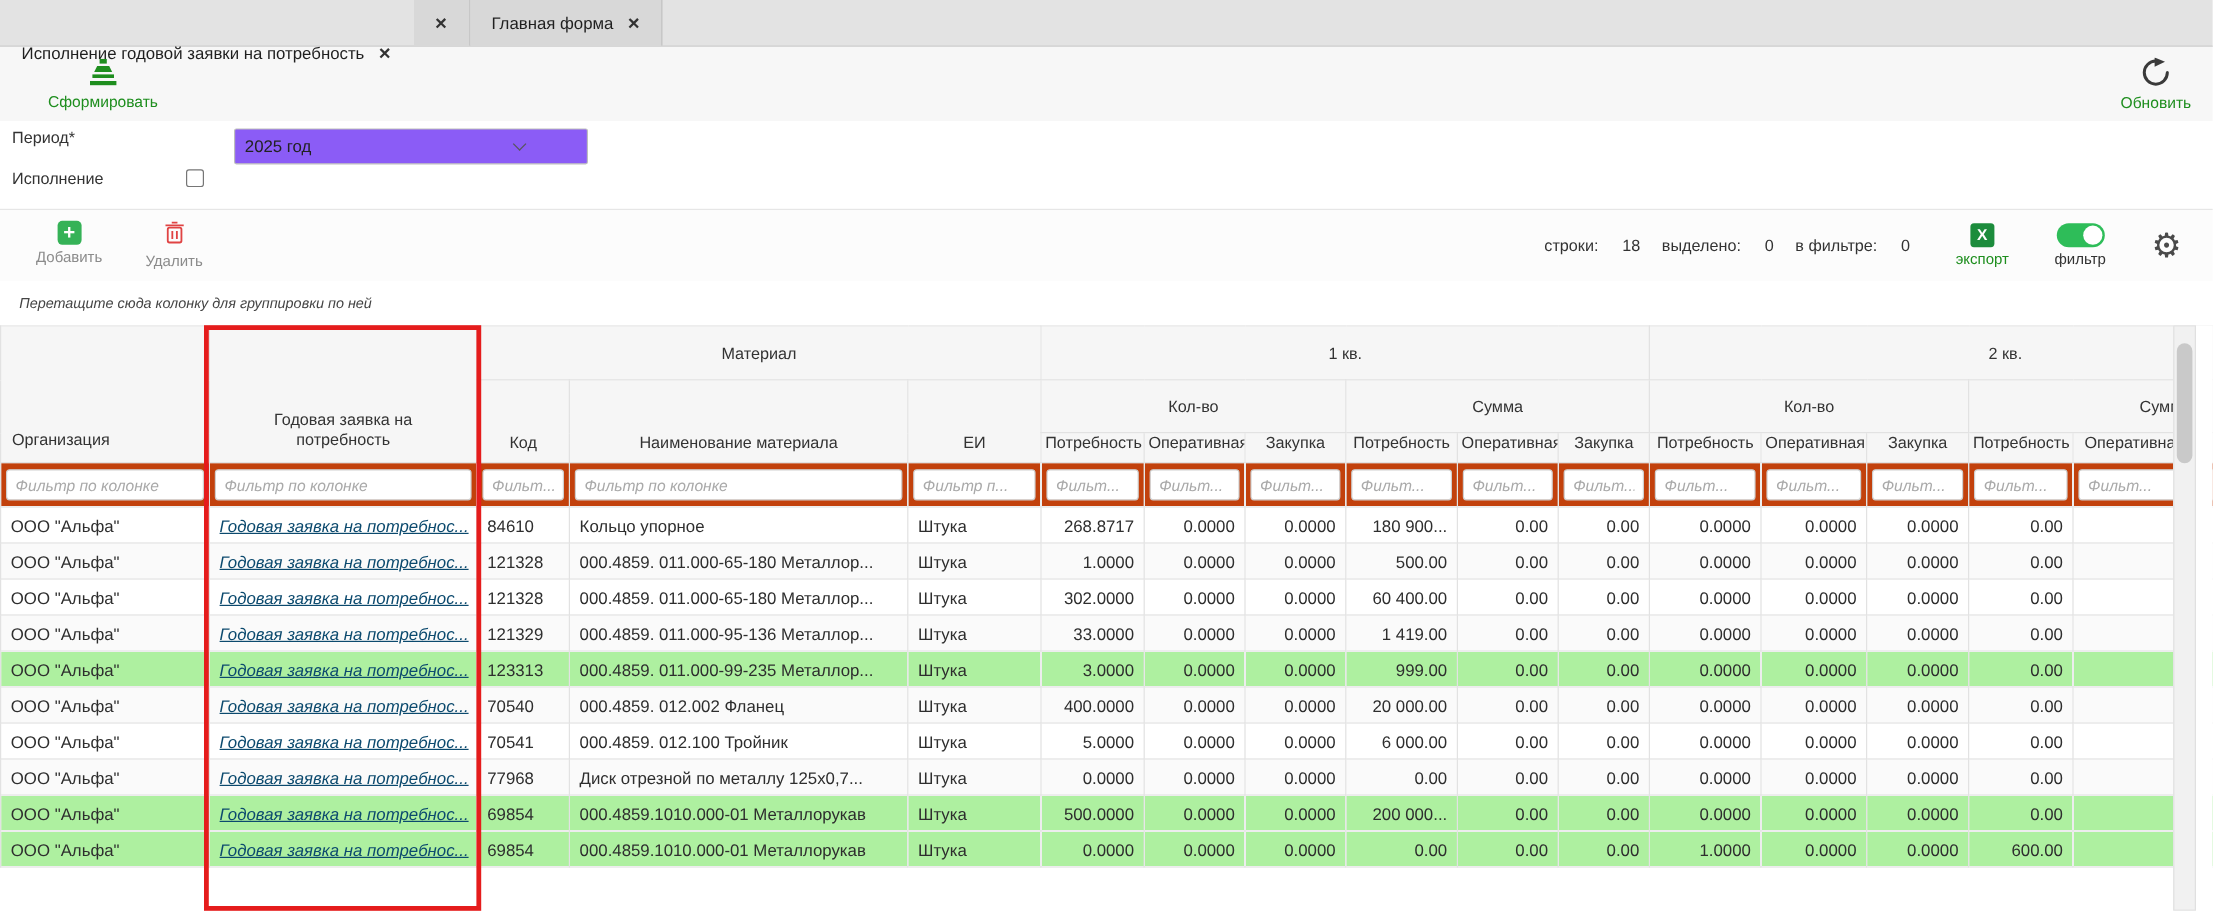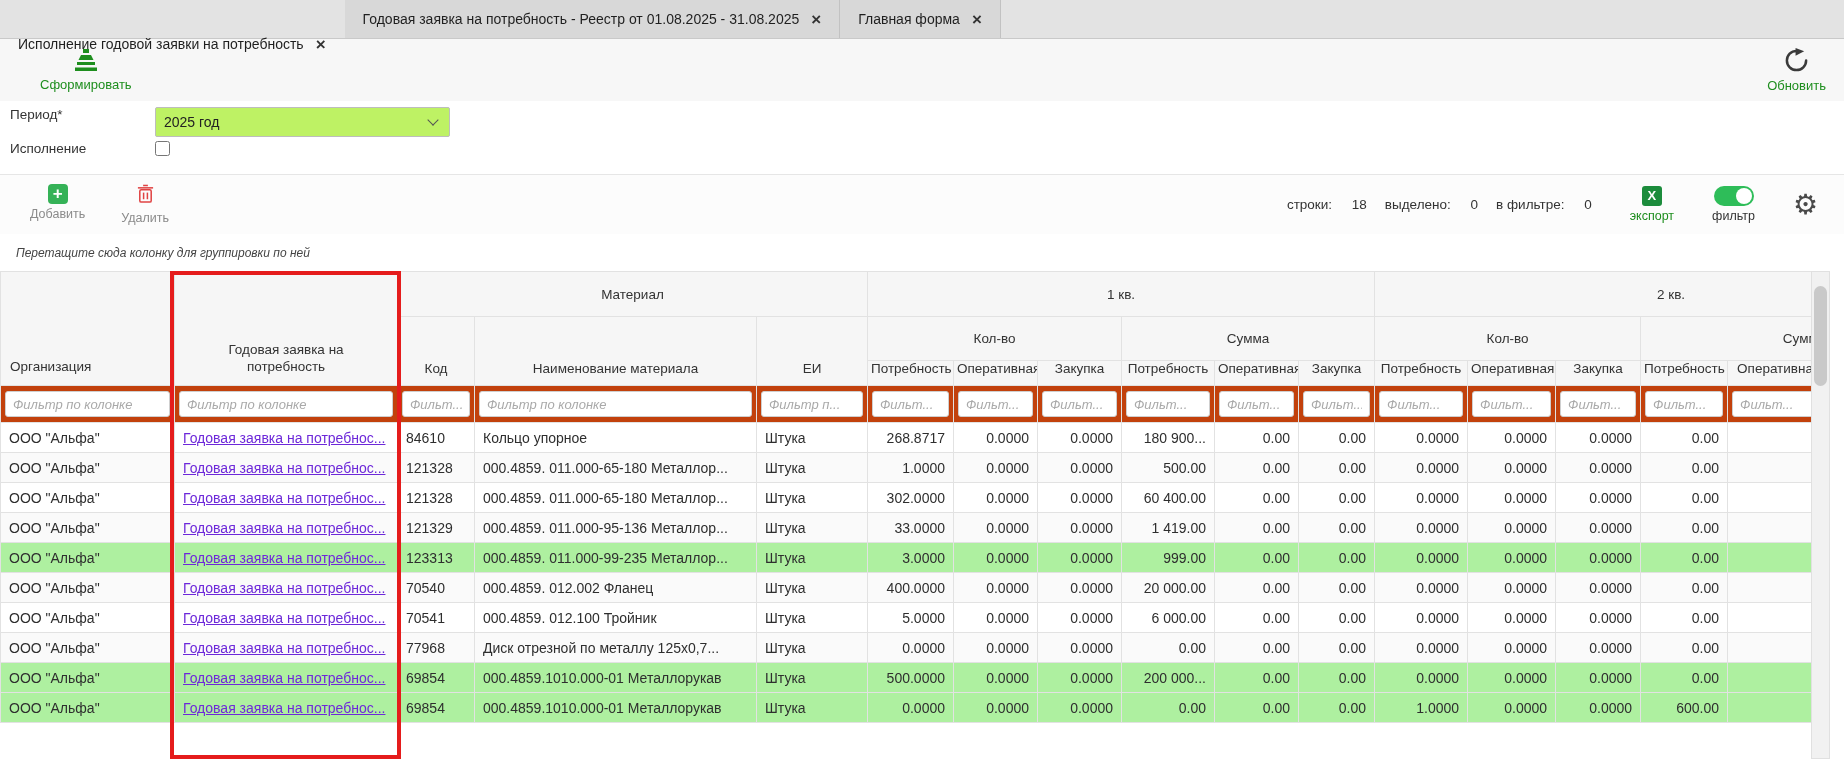--- a/index.html
+++ b/index.html
@@ -18,22 +18,22 @@
   .toolbar1 { height:62px; background:#f7f7f7; display:flex; justify-content:space-between;
               align-items:center; padding:0 18px 0 40px; }
   .tool-btn { display:flex; flex-direction:column; align-items:center; gap:2px;
               color:#1e8e1e; font-size:13px; cursor:pointer; }
   
   .form-area { height:73px; padding-top:4px; background:#fff; }
   .form-row { display:flex; align-items:flex-start; height:32px; margin-top:2px; }
   .form-row label { width:155px; padding-left:10px; font-size:13.5px; color:#333; }
   .select-wrap { position:relative; width:295px; height:30px; }
   .select-wrap select { width:100%; height:100%; border:1px solid #bdbdbd; border-radius:2px;
-        background:#bef264; font:14px "Liberation Sans", sans-serif; padding:0 28px 0 8px;
-        appearance:none; -webkit-appearance:none; color:#222; }
+        background:#8b5cf6; font:14px "Liberation Sans", sans-serif; padding:0 28px 0 8px;
+        appearance:none; -webkit-appearance:none; color:#222;margin-left:40px; }
   .chev { position:absolute; right:13px; top:9px; width:8px; height:8px;
           border-right:1.8px solid #555; border-bottom:1.8px solid #555;
           transform:rotate(45deg); pointer-events:none; }
   .cb { width:15px; height:15px; margin:0; }
   
   .toolbar2 { height:60px; border-top:1px solid #e6e6e6; background:#fcfcfc;
               display:flex; align-items:center; padding:0 26px 0 30px; }
   .tb2-left { display:flex; gap:36px; }
   .icon-btn { display:flex; flex-direction:column; align-items:center; gap:3px;
               font-size:12.5px; color:#8b8b8b; cursor:pointer; }
@@ -64,41 +64,40 @@
   th.h-leftname { text-align:left; padding-left:9px; }
   .filter-row td { background:#c2410c; padding:0 4px; height:37px; vertical-align:middle; }
   .filter-input { width:100%; height:26px; border:1px solid #cfcfcf; border-radius:3px;
         padding:0 7px; font:13px "Liberation Sans", sans-serif; color:#333; }
   .filter-input::placeholder { color:#a9a9a9; font-style:italic; }
   .grid tbody td { height:30px; padding:0 8px; font-size:14px; color:#2e2e2e; }
   .grid tbody tr:nth-child(even) td { background:#fafafa; }
   .grid tbody tr.hl td { background:#aef0a0; }
   td.num { text-align:right; }
   td.lastcol { text-align:right; padding-right:156px; }
-  .cell-link { color:#6d28d9; text-decoration:underline; cursor:pointer; }
+  .cell-link { color:#0c4a6e; text-decoration:underline; cursor:pointer;font-style:italic; }
   
   .scroll-cover { position:absolute; top:0; right:0; width:33px; height:100%; background:#fff; }
   .v-track { position:absolute; left:0; top:0; width:19px; height:100%;
              background:#f1f1f1; border:1px solid #e0e0e0; }
   .v-thumb { position:absolute; left:2px; top:14px; width:13px; height:100px;
              background:#c9c9c9; border-radius:7px; }
   
   .red-box { position:absolute; left:170px; top:271px; width:231px; height:488px;
              border:4px solid #e51c1c; pointer-events:none; z-index:60; }
 </style>
 </head>
 <body>
 
 <div class="tabbar">
   <div class="tab active">
     <span>Исполнение годовой заявки на потребность</span>
     <span class="tab-close">×</span>
   </div>
   <div class="tab">
-    <span>Годовая заявка на потребность - Реестр от 01.08.2025 - 31.08.2025</span>
     <span class="tab-close">×</span>
   </div>
   <div class="tab">
     <span>Главная форма</span>
     <span class="tab-close">×</span>
   </div>
 </div>
 
 <div class="toolbar1">
   <div class="tool-btn">

